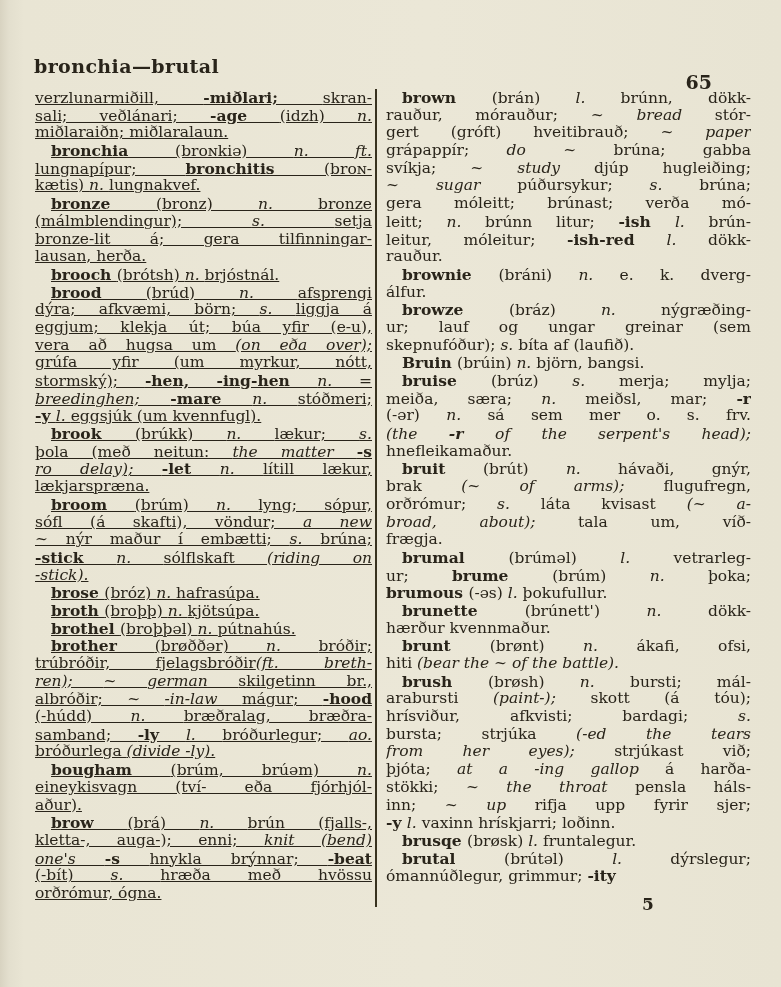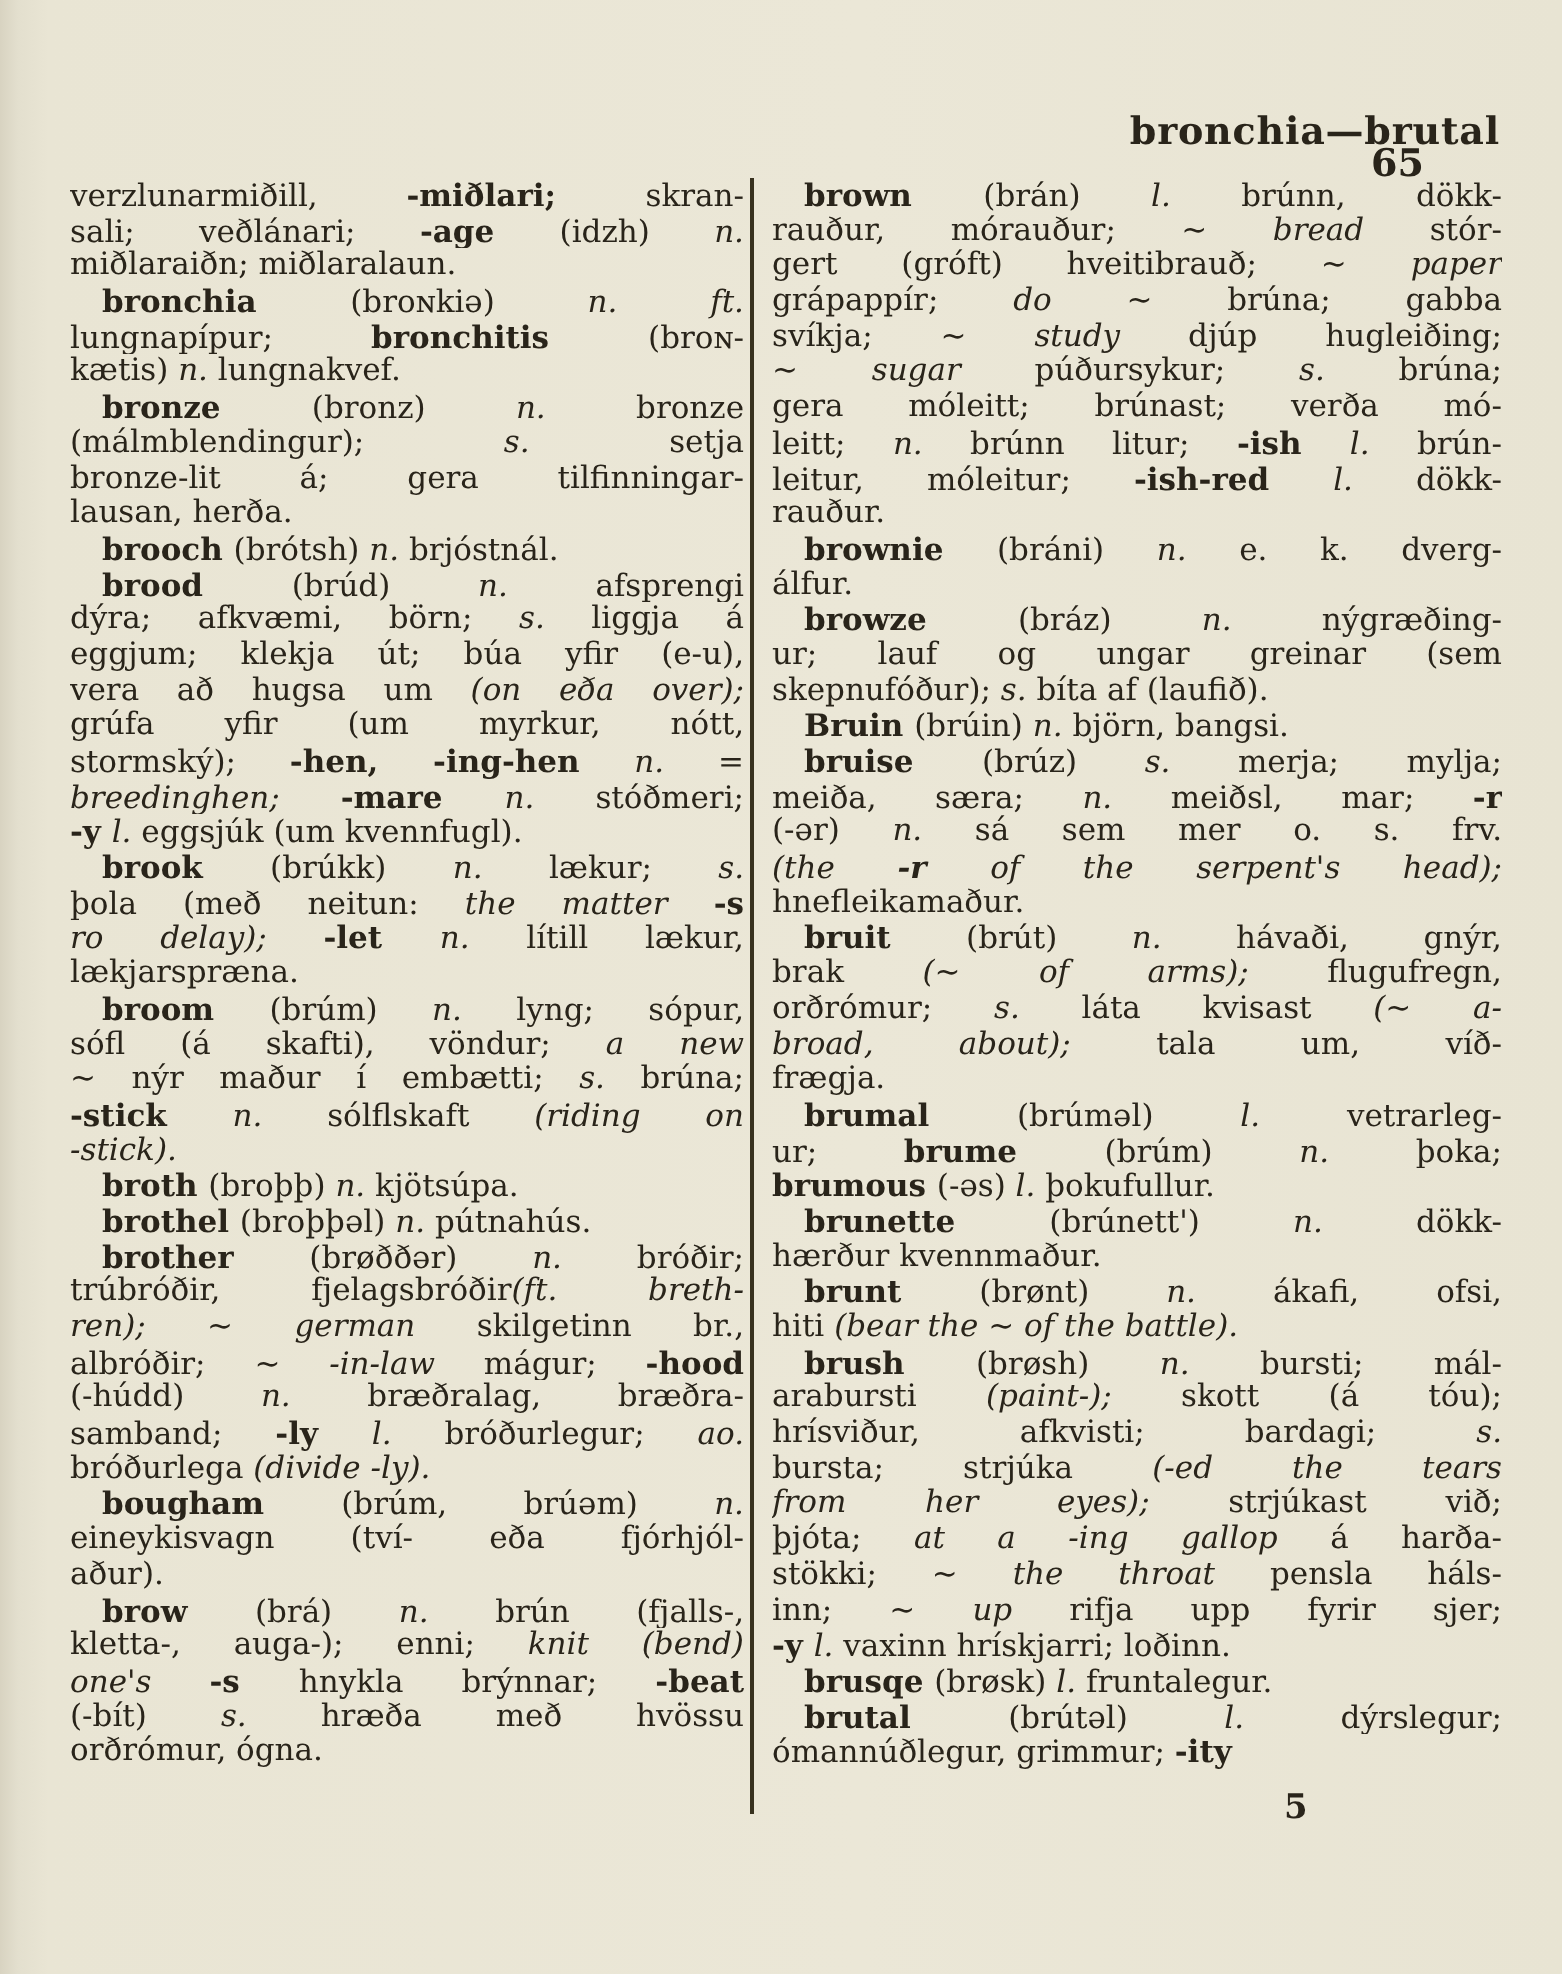--- a/index.html
+++ b/index.html
@@ -12,26 +12,26 @@
     position: relative;
     width: 781px; height: 987px;
     overflow: hidden;
     color: #29241a;
     background:
       linear-gradient(90deg, #d8d3c1 0px, #e3dfce 9px, #e9e5d4 24px, #ebe7d7 55%, #e8e4d3 100%);
   }
   .header { position: absolute; top: 55px; left: 34px; right: 31px; height: 26px; }
   .running-title {
     position: absolute; left: 0; right: 0; top: 0;
-    text-align: right; font-weight: bold; font-size: 19px; letter-spacing: 0.4px;
+    text-align: left; font-weight: bold; font-size: 19px; letter-spacing: 0.4px;
   }
   .page-number { position: absolute; right: 38px; top: 0; font-weight: bold; font-size: 19px; margin-top: 16px; }
   .columns { position: absolute; top: 89px; left: 35px; right: 30px; display: flex; }
   .column { font-size: 15.5px; line-height: 17.7px; }
-  .col-left  { width: 337px; }
+  .col-left  { width: 337px; text-decoration: underline; }
   .divider { width: 2px; height: 818px; background: #38321f; margin-left: 3px; margin-right: 9px; }
   .col-right { flex: 1; }
   .line {
     height: 17.7px; overflow: hidden;
     text-align: justify; text-align-last: justify;
   }
   .line.end { text-align-last: left; }
   .line.indent { text-indent: 16px; }
   .b  { font-weight: bold; }
   .i  { font-style: italic; }
@@ -69,20 +69,21 @@
         <div class="line end"><span class="b">-y </span><span class="i">l. </span><span>eggsjúk (um kvennfugl).</span></div>
         <div class="line indent"><span class="b">brook </span><span>(brúkk) </span><span class="i">n. </span><span>lækur; </span><span class="i">s.</span></div>
         <div class="line"><span>þola (með neitun: </span><span class="i">the matter </span><span class="b">-s</span></div>
         <div class="line"><span class="i">ro delay); </span><span class="b">-let </span><span class="i">n. </span><span>lítill lækur,</span></div>
         <div class="line end"><span>lækjarspræna.</span></div>
         <div class="line indent"><span class="b">broom </span><span>(brúm) </span><span class="i">n. </span><span>lyng; sópur,</span></div>
         <div class="line"><span>sófl (á skafti), vöndur; </span><span class="i">a new</span></div>
         <div class="line"><span>~ nýr maður í embætti; </span><span class="i">s. </span><span>brúna;</span></div>
         <div class="line"><span class="b">-stick </span><span class="i">n. </span><span>sólflskaft </span><span class="i">(riding on</span></div>
         <div class="line end"><span class="i">-stick).</span></div>
+        <div class="line indent end"><span class="b">brose </span><span>(bróz) </span><span class="i">n. </span><span>hafrasúpa.</span></div>
         <div class="line indent end"><span class="b">broth </span><span>(broþþ) </span><span class="i">n. </span><span>kjötsúpa.</span></div>
         <div class="line indent end"><span class="b">brothel </span><span>(broþþəl) </span><span class="i">n. </span><span>pútnahús.</span></div>
         <div class="line indent"><span class="b">brother </span><span>(brøððər) </span><span class="i">n. </span><span>bróðir;</span></div>
         <div class="line"><span>trúbróðir, fjelagsbróðir</span><span class="i">(ft. breth-</span></div>
         <div class="line"><span class="i">ren); </span><span>~ </span><span class="i">german </span><span>skilgetinn br.,</span></div>
         <div class="line"><span>albróðir; ~ </span><span class="i">-in-law </span><span>mágur; </span><span class="b">-hood</span></div>
         <div class="line"><span>(-húdd) </span><span class="i">n. </span><span>bræðralag, bræðra-</span></div>
         <div class="line"><span>samband; </span><span class="b">-ly </span><span class="i">l. </span><span>bróðurlegur; </span><span class="i">ao.</span></div>
         <div class="line end"><span>bróðurlega </span><span class="i">(divide -ly).</span></div>
         <div class="line indent"><span class="b">bougham </span><span>(brúm, brúəm) </span><span class="i">n.</span></div>

